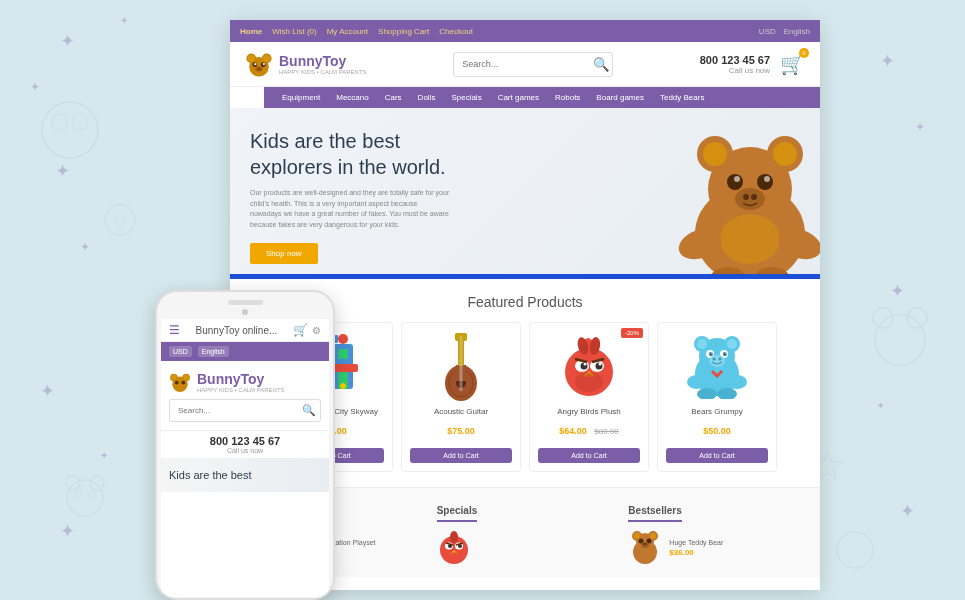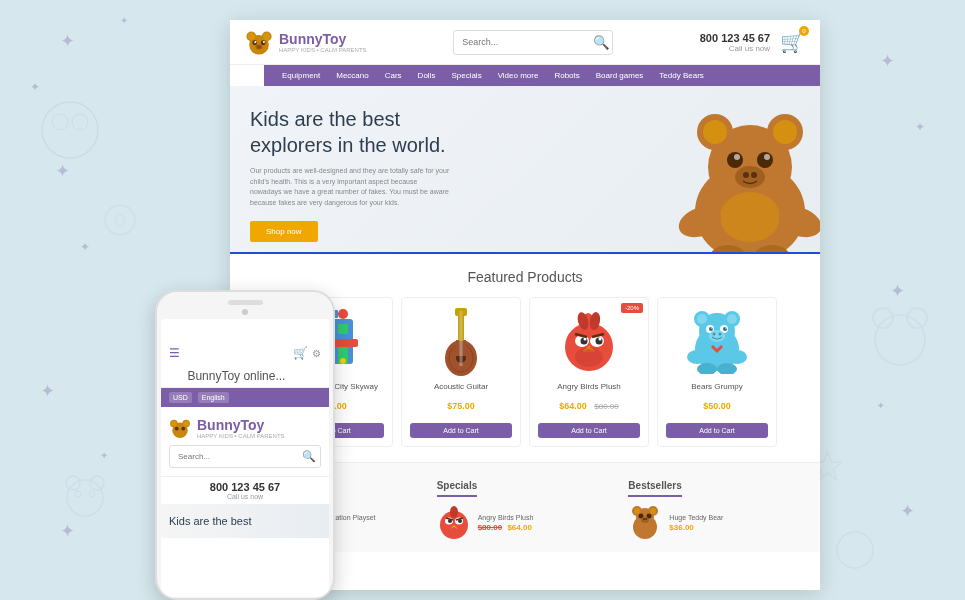--- a/index.html
+++ b/index.html
@@ -225,21 +225,21 @@
       right: -10px;
       bottom: -10px;
       width: 160px;
       height: 160px;
     }
 
     
     .featured-section {
       background: #fff;
       padding: 15px;
-      border-top: 2px solid #1d4ed8;
+      border-top: 5px solid #1d4ed8;
     }
     .section-title {
       text-align: center;
       font-size: 14px;
       color: #555;
       margin-bottom: 12px;
       font-weight: normal;
     }
     .products-grid {
       display: flex;
@@ -409,22 +409,21 @@
       align-items: center;
       justify-content: space-between;
       border-bottom: 1px solid #eee;
     }
     .phone-menu-icon {
       color: #7b5ea7;
       font-size: 12px;
     }
     .phone-brand {
       color: #555;
-      font-size: 12px;
-      margin-top: 46px;
+      font-size: 10px;
     }
     .phone-icons {
       display: flex;
       gap: 4px;
       align-items: center;
     }
     .phone-cart-icon {
       color: #f0a800;
       font-size: 12px;
     }
@@ -563,20 +562,33 @@
     <circle cx="20" cy="20" r="15" stroke="#9c8fc0" stroke-width="1.5" fill="none"></circle>
     <circle cx="20" cy="20" r="5" stroke="#9c8fc0" stroke-width="1" fill="none"></circle>
   </svg>
   <svg style="top:450px;right:120px;opacity:0.1;" width="35" height="35" viewBox="0 0 35 35">
     <polygon points="17.5,2 21.5,12 32,12 23.5,19 26.5,30 17.5,23 8.5,30 11.5,19 3,12 13.5,12" stroke="#9c8fc0" stroke-width="1.5" fill="none"></polygon>
   </svg>
 </div>
 
 <div class="desktop-area">
 
+  <div class="top-nav">
+    <div class="top-nav-links">
+      <a class="top-nav-link active">Home</a>
+      <a class="top-nav-link">Wish List (0)</a>
+      <a class="top-nav-link">My Account</a>
+      <a class="top-nav-link">Shopping Cart</a>
+      <a class="top-nav-link">Checkout</a>
+    </div>
+    <div class="top-nav-right">
+      <span>USD</span>
+      <span>English</span>
+    </div>
+  </div>
 
   <div class="header">
     <div class="logo-area">
 
       <svg class="logo-bear" viewBox="0 0 40 40">
         <circle cx="20" cy="24" r="14" fill="#c8860a"></circle>
         <circle cx="9" cy="12" r="7" fill="#c8860a"></circle>
         <circle cx="31" cy="12" r="7" fill="#c8860a"></circle>
         <circle cx="9" cy="12" r="5" fill="#d4960c"></circle>
         <circle cx="31" cy="12" r="5" fill="#d4960c"></circle>
@@ -610,21 +622,21 @@
       </div>
     </div>
   </div>
 
   <div class="cat-nav">
     <div class="cat-nav-item">Equipment</div>
     <div class="cat-nav-item">Meccano</div>
     <div class="cat-nav-item">Cars</div>
     <div class="cat-nav-item">Dolls</div>
     <div class="cat-nav-item">Specials</div>
-    <div class="cat-nav-item">Video more</div>
+    <div class="cat-nav-item">Cart games</div>
     <div class="cat-nav-item">Robots</div>
     <div class="cat-nav-item">Board games</div>
     <div class="cat-nav-item">Teddy Bears</div>
   </div>
 
   <div class="hero">
     <div class="hero-content">
       <div class="hero-title">Kids are the best<br>explorers in the world.</div>
       <div class="hero-desc">Our products are well-designed and they are totally safe for your child's health. This is a very important aspect because nowadays we have a great number of fakes. You must be aware because fakes are very dangerous for your kids.</div>
       <button class="shop-now-btn">Shop now</button>
@@ -827,27 +839,20 @@
             <circle cx="17" cy="20" r="14" fill="#e74c3c"></circle>
             <ellipse cx="17" cy="7" rx="4" ry="6" fill="#c0392b"></ellipse>
             <ellipse cx="12" cy="16" rx="4" ry="3.5" fill="#fff"></ellipse>
             <ellipse cx="22" cy="16" rx="4" ry="3.5" fill="#fff"></ellipse>
             <circle cx="13" cy="16" r="2" fill="#333"></circle>
             <circle cx="23" cy="16" r="2" fill="#333"></circle>
             <line x1="9" y1="13" x2="16" y2="15" stroke="#5a3010" stroke-width="1.5"></line>
             <line x1="19" y1="15" x2="26" y2="13" stroke="#5a3010" stroke-width="1.5"></line>
             <polygon points="17,20 13,24 17,22 21,24" fill="#f0a800"></polygon>
           </svg>
-        </div>
-        <div class="mini-product-info">
-          <div class="mini-product-name">Angry Birds Plush</div>
-          <div class="mini-product-price">
-            <span style="color:#e74c3c;font-size:8px;text-decoration:line-through;">$80.00</span>
-            <span style="color:#f0a800;font-size:8px;font-weight:bold;margin-left:3px;">$64.00</span>
-          </div>
         </div>
       </div>
     </div>
 
     <div class="bottom-col">
       <div class="bottom-col-title">Bestsellers</div>
       <div class="mini-product">
         <div class="mini-product-img">
           <svg width="35" height="35" viewBox="0 0 35 35">
             <circle cx="17" cy="22" r="12" fill="#c07830"></circle>

